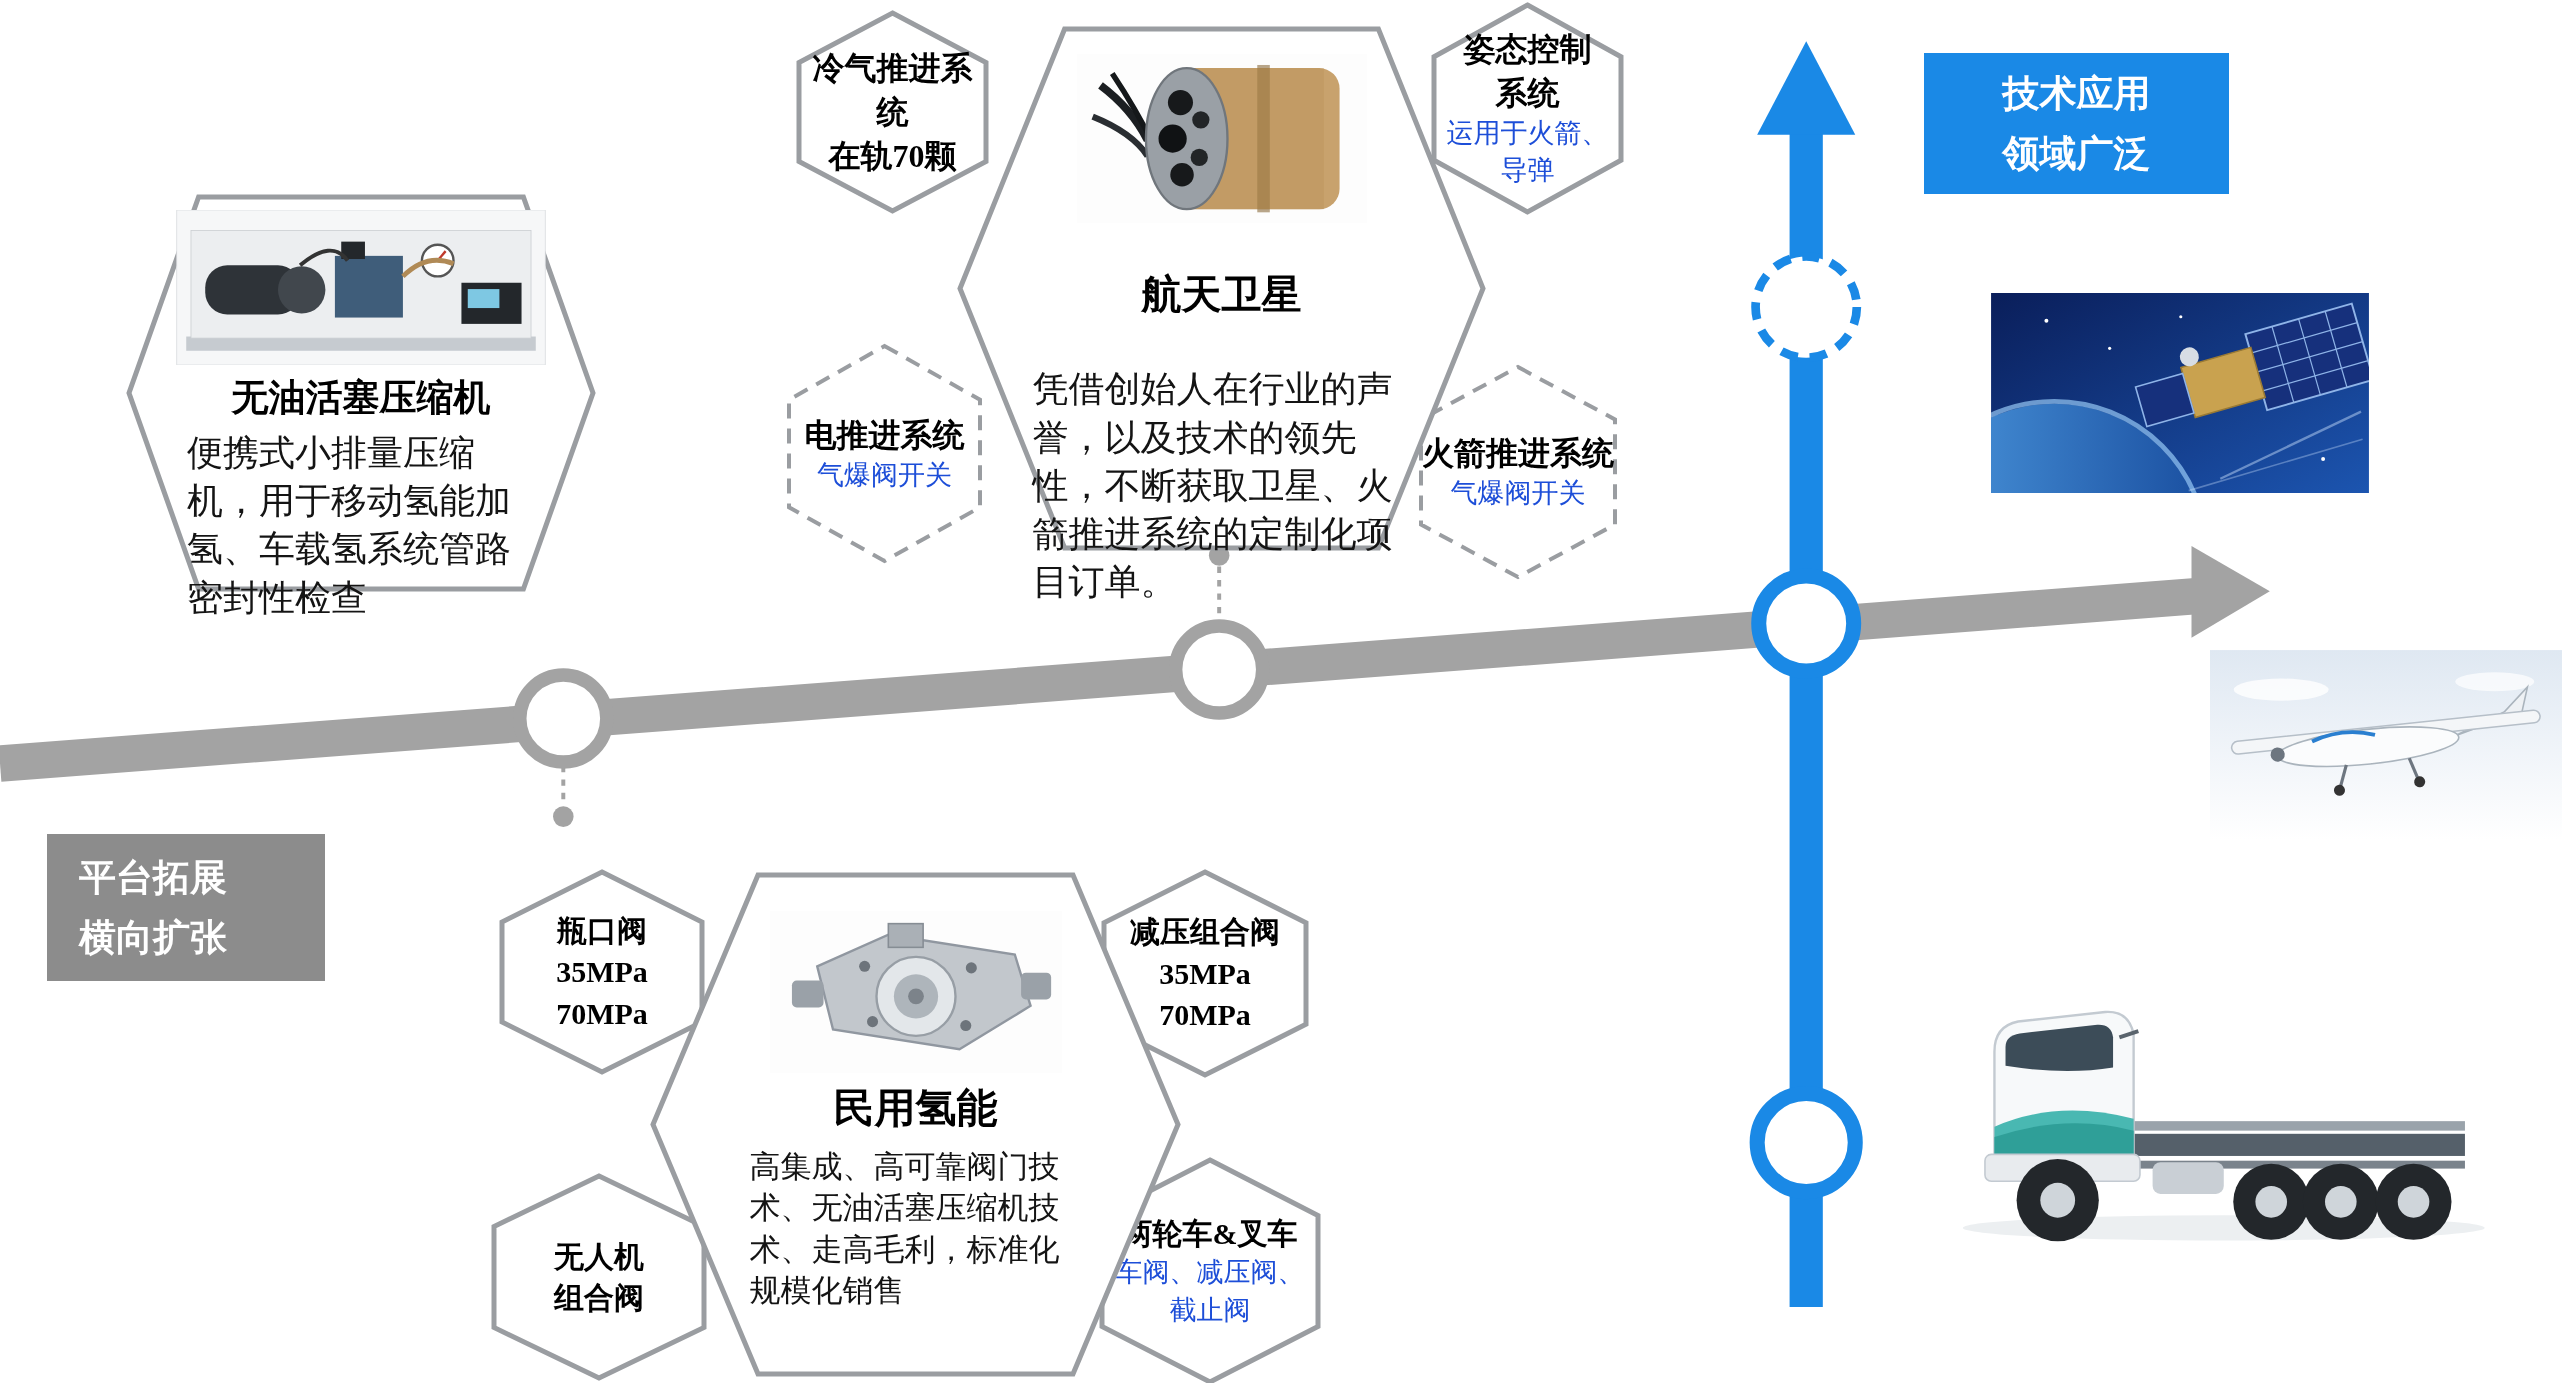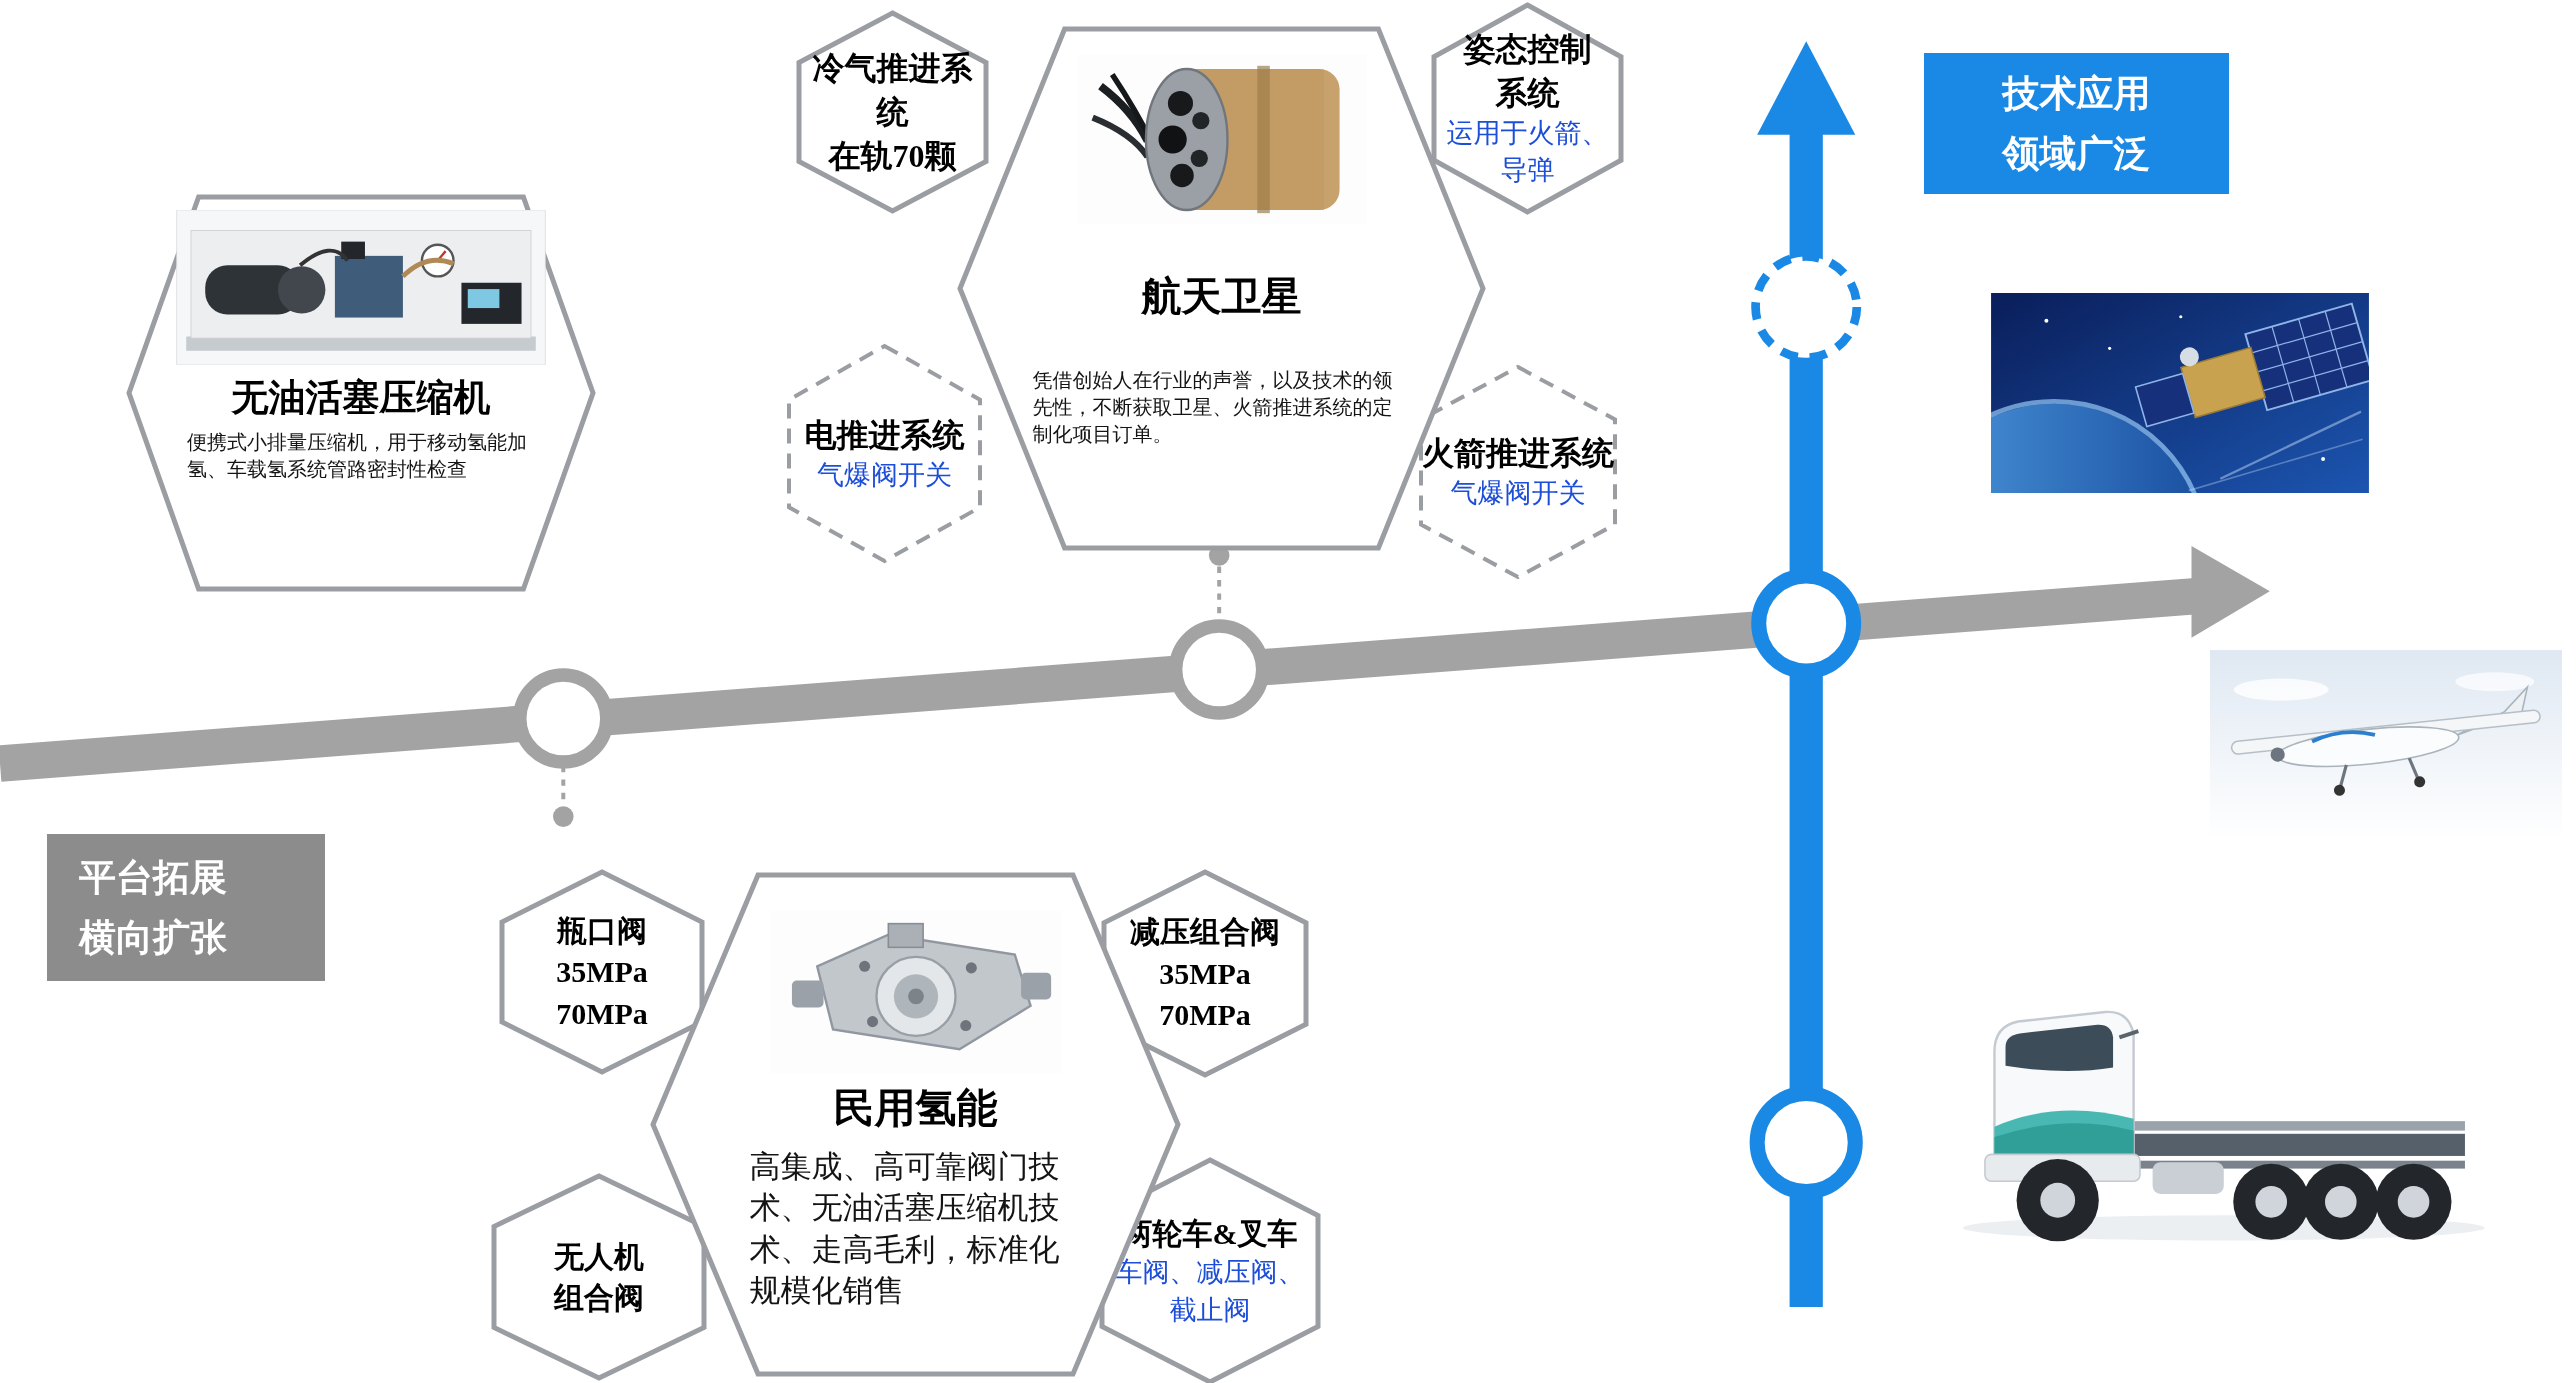--- a/index.html
+++ b/index.html
@@ -16,21 +16,21 @@
   .hex-body.centered { justify-content:center; }
 
   .photo { position:relative; }
   .photo svg { display:block; width:100%; height:100%; }
 
   .hex-title { font-weight:bold; color:#000; }
   .fs50 { font-size:40px; }
   .fs47 { font-size:37px; }
   .fs52 { font-size:41px; }
   .sans { font-family:Liberation Serif, serif; }
-  .hex-desc { font-size:20px; line-height:1.34; color:#141414; text-align:left; }
+  .hex-desc { font-size:36px; line-height:1.34; color:#141414; text-align:left; }
   .hex-desc.sans { font-size:31px; }
 
   .small-l1 { font-size:32px; font-weight:bold; line-height:1.38; color:#000; }
   .small-l1.big { font-size:30px; }
   .small-l2 { font-size:27px; line-height:1.38; color:#1d4ed8; }
 
   .label-box { position:absolute; color:#fff; font-weight:bold; font-size:37px; line-height:1.6; display:flex; flex-direction:column; justify-content:center; }
   .label-box.blue { background:#1a89e6; align-items:center; }
   .label-box.gray { background:#8c8c8c; align-items:flex-start; padding-left:32px; }
 

